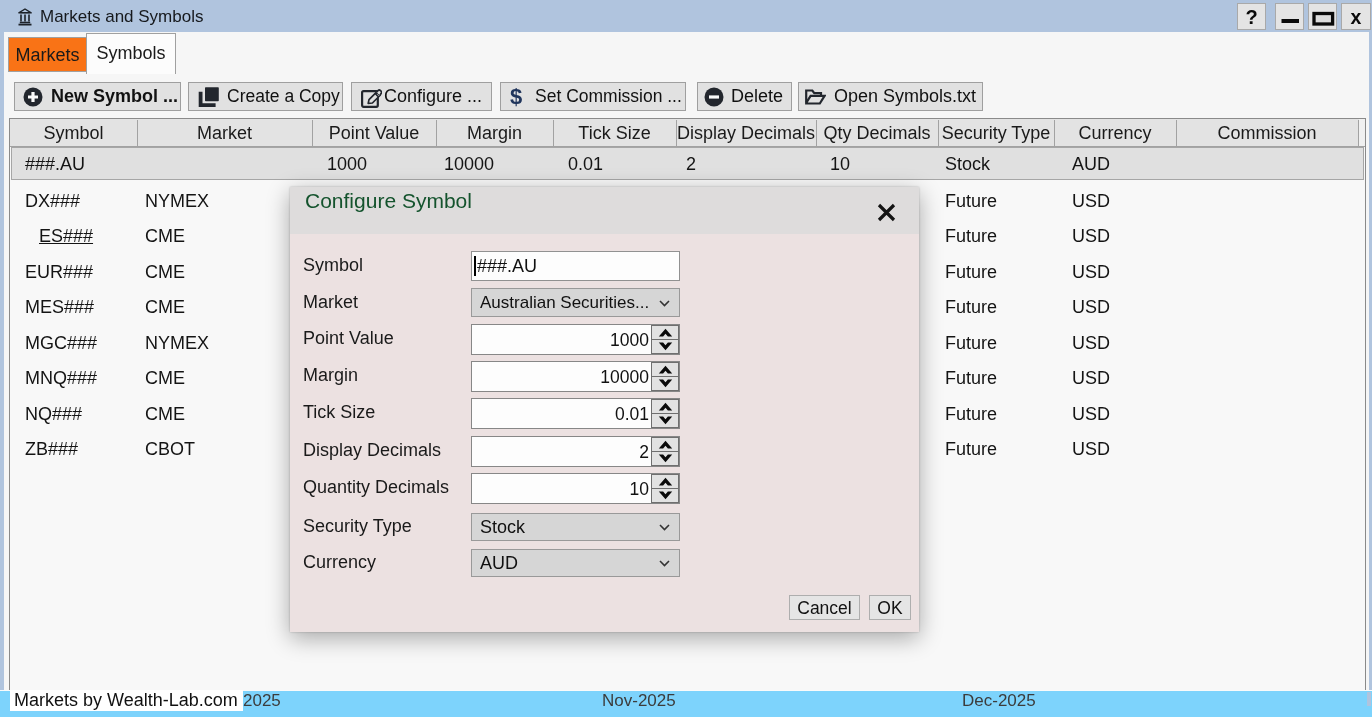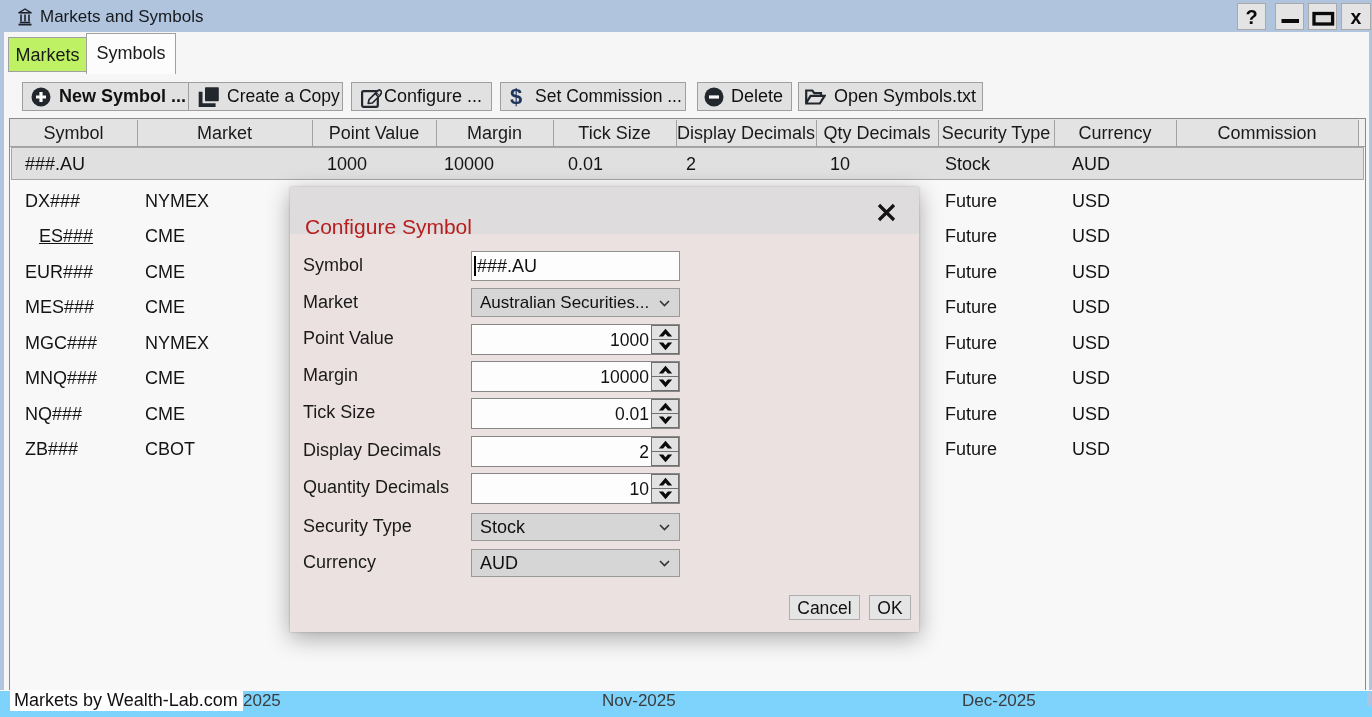--- a/index.html
+++ b/index.html
@@ -12,36 +12,36 @@
   #chartbox{left:10px;top:690px;width:233px;height:21px;background:#fff;font-size:18px;color:#111;line-height:20px;padding-left:4px;box-sizing:border-box;white-space:nowrap;}
   
   #titlebar{left:0;top:0;width:1372px;height:32px;background:#b0c4de;}
   #title-text{left:40px;top:0;height:32px;line-height:34px;font-size:17px;color:#16191d;}
   .winbtn{position:absolute;top:3px;height:27px;background:#e4e4e4;border:1px solid #a9a9a9;box-sizing:border-box;text-align:center;}
   #content{left:4px;top:32px;width:1366px;height:658px;background:#f6f6f6;}
   #rborder{left:1369px;top:32px;width:3px;height:658px;background:#b0c4de;}
   #lborder{left:0;top:32px;width:4px;height:658px;background:#b0c4de;}
   
   .tab{position:absolute;box-sizing:border-box;font-size:18px;color:#1a1a1a;text-align:center;}
-  #tab-markets{left:8px;top:37px;width:79px;height:35px;background:#bef264;border:1px solid #a0a0a0;line-height:34px;}
+  #tab-markets{left:8px;top:37px;width:79px;height:35px;background:#f97316;border:1px solid #a0a0a0;line-height:34px;}
   #tab-symbols{left:86px;top:33px;width:90px;height:41px;background:#fcfcfc;border:1px solid #a0a0a0;border-bottom:none;line-height:38px;z-index:2;}
   
   .tbtn{position:absolute;top:82px;height:29px;background:#e1e1e1;border:1px solid #9f9f9f;box-sizing:border-box;font-size:18px;color:#111;display:flex;align-items:center;white-space:nowrap;}
   
   
   #tablebox{left:9px;top:118px;width:1357px;height:572px;border:1px solid #8a8a8a;border-bottom:none;background:#f8f8f8;box-sizing:border-box;}
   #thead{left:10px;top:119px;width:1355px;height:28px;background:#e3e3e3;border-bottom:1px solid #a2a2a2;box-sizing:border-box;}
   .hcell{position:absolute;top:119px;height:28px;line-height:29px;font-size:18px;color:#1a1a1a;text-align:center;white-space:nowrap;}
   .hsep{position:absolute;top:120px;height:26px;width:1px;background:#a2a2a2;}
   #selrow{background:#e0e0e0;border:1px solid #a6a6a6;box-sizing:border-box;}
   .cell{position:absolute;font-size:18px;color:#141414;height:36px;line-height:36px;white-space:pre;}
   
   #dlg{left:290px;top:187px;width:629px;height:445px;background:#ece1e1;box-shadow:0 6px 22px rgba(0,0,0,0.33),0 0 2px rgba(0,0,0,0.22);}
   #dlg-head{left:290px;top:187px;width:629px;height:47px;background:#dedcdc;}
-  #dlg-title{left:305px;top:202px;height:47px;line-height:50px;font-size:21px;color:#b91c1c;}
+  #dlg-title{left:305px;top:176px;height:47px;line-height:50px;font-size:21px;color:#14532d;}
   .dlbl{position:absolute;left:303px;font-size:18px;color:#1a1a1a;height:29px;line-height:29px;white-space:nowrap;}
   .dinput{position:absolute;left:471px;width:209px;background:#fdfdfd;border:1px solid #919191;box-sizing:border-box;font-size:18px;color:#111;}
   .dselect{position:absolute;left:471px;width:209px;background:#d6d6d6;border:1px solid #999;box-sizing:border-box;font-size:18px;color:#111;white-space:nowrap;}
   .numwrap{position:absolute;left:471px;width:209px;background:#fdfdfd;border:1px solid #878787;box-sizing:border-box;}
   .numval{position:absolute;right:30px;font-size:17.5px;color:#111;}
   .spin{position:absolute;right:0;top:0;width:28px;height:29px;background:#6f6f6f;}
   .helper{position:absolute;left:705px;width:215px;font-size:18px;color:#1a1a1a;line-height:24.9px;white-space:pre;}
   .dbtn{position:absolute;top:595px;height:25px;background:#e5e5e5;border:1px solid #aeaeae;box-sizing:border-box;font-size:17.5px;color:#111;text-align:center;line-height:24px;}
   .chev{position:absolute;right:9px;}
   .sb{position:absolute;left:1px;right:1px;height:13px;background:#e2e2e2;display:flex;align-items:center;justify-content:center;}
@@ -81,21 +81,21 @@
       <path d="M0.8 4.8 L7 1 L13.2 4.8 Z" fill="none" stroke="#1d2229" stroke-width="1.4" stroke-linejoin="round"></path>
       <path d="M2.2 4.6 H11.8" stroke="#1d2229" stroke-width="1.2"></path>
       <path d="M3 6.5 V13.5 M7 6.5 V13.5 M11 6.5 V13.5" stroke="#1d2229" stroke-width="1.6"></path>
       <path d="M1.8 14.5 H12.2" stroke="#1d2229" stroke-width="1.6"></path>
       <path d="M0.5 16.6 H13.5" stroke="#1d2229" stroke-width="1.8"></path>
     </svg>
 
   <div id="tab-markets" class="tab">Markets</div>
   <div id="tab-symbols" class="tab">Symbols</div>
 
-  <div class="tbtn" style="left:14px;width:167px;font-weight:bold;margin-left:8px;">
+  <div class="tbtn" style="left:14px;width:167px;font-weight:bold;">
       <svg style="margin:0 8px 0 8px;" width="20" height="20" viewBox="0 0 20 20">
         <circle cx="10" cy="10" r="9.5" fill="#22262d"></circle>
         <path d="M10 5 V15 M5 10 H15" stroke="#fafafa" stroke-width="3.2"></path>
       </svg>
       <span>New Symbol ...</span>
     </div>
   <div class="tbtn" style="left:188px;width:155px;">
       <svg style="margin:0 5px 0 9px;" width="24" height="24" viewBox="0 0 24 24">
         <path d="M0.7 6.8 H4.5 V18.2 H17.6 V22 H0.7 Z" fill="#22262d"></path>
         <rect x="6.2" y="1.4" width="15.4" height="15.7" rx="1.5" fill="#22262d" stroke="#e1e1e1" stroke-width="1.6"></rect>

